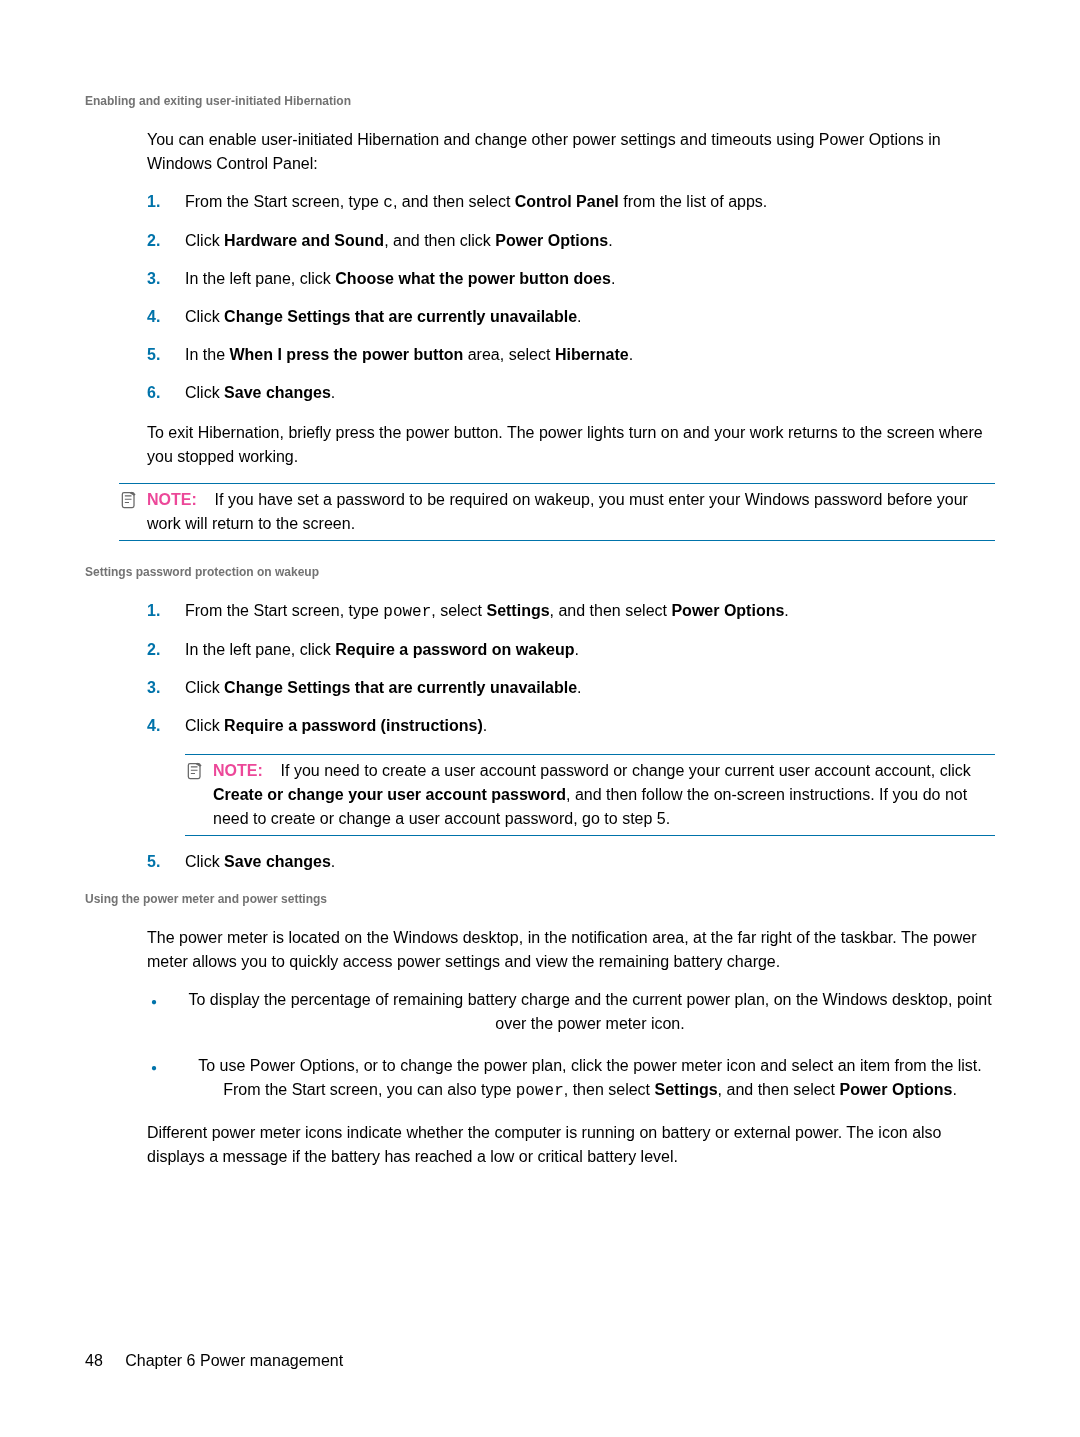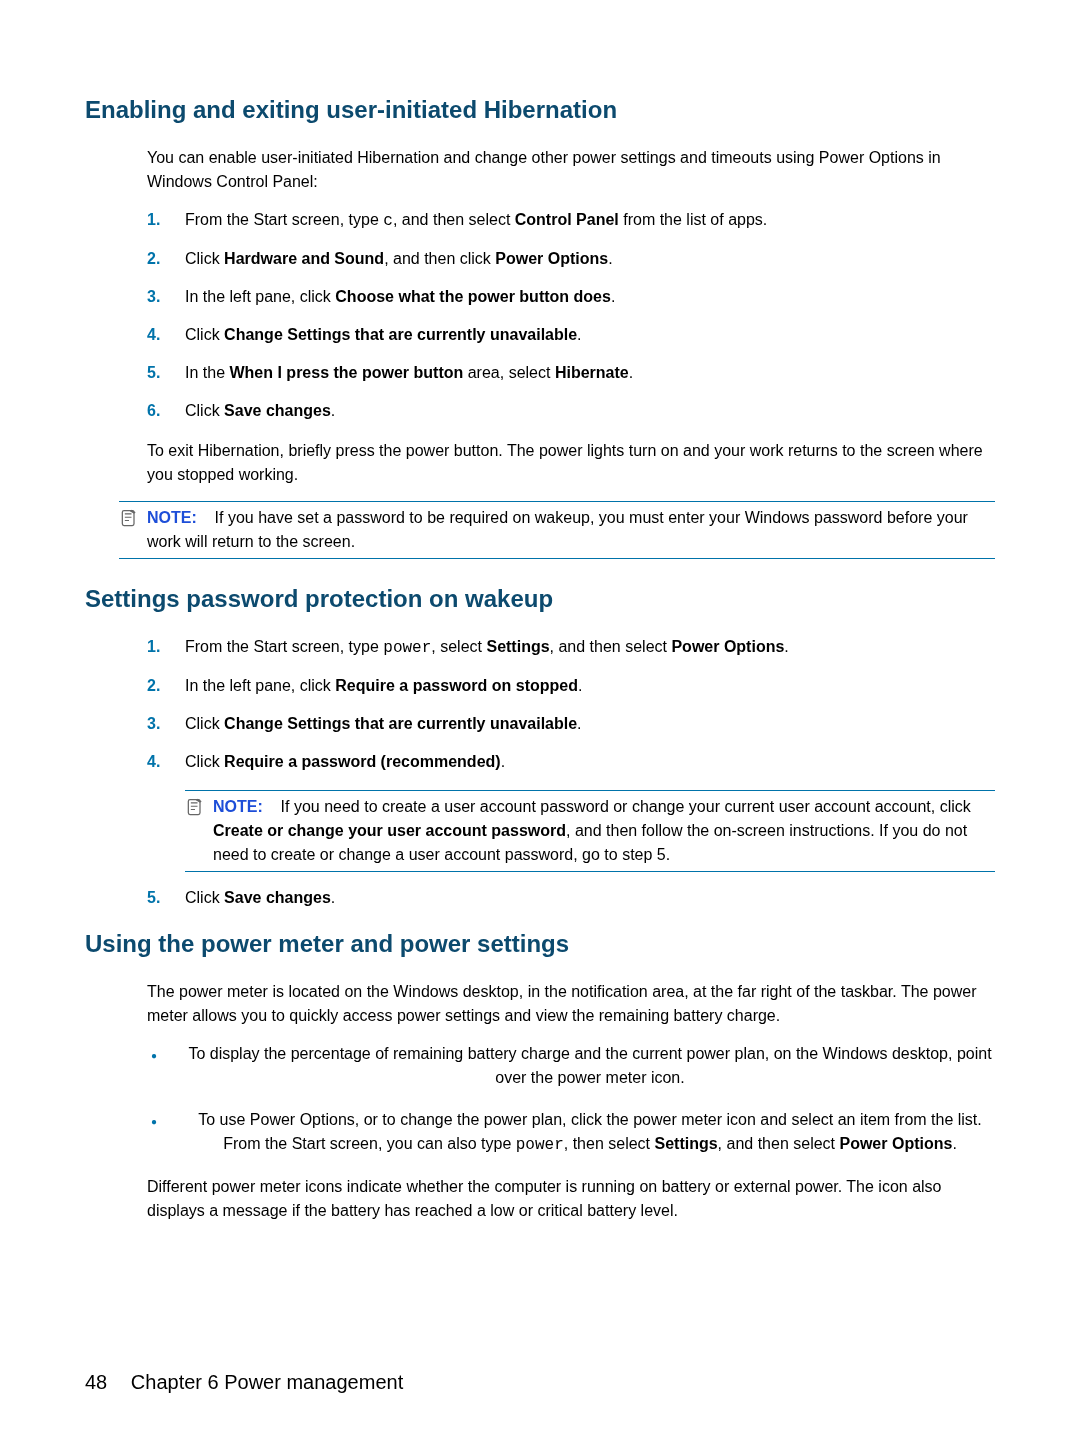--- a/index.html
+++ b/index.html
@@ -14,22 +14,22 @@
       background: #fff;
       color: #000;
       position: relative;
       font-size: 16px;
       line-height: 1.5;
     }
     .page {
       padding: 92px 85px 50px 85px;
     }
     h2.section {
-      color: #0c4a6e;
-      font-size: 24px;
+      color: #737373;
+      font-size: 12px;
       font-weight: bold;
       margin-bottom: 18px;
       margin-top: 0;
     }
     .content-block {
       margin-left: 62px;
     }
     p.body {
       margin-bottom: 14px;
     }
@@ -85,37 +85,37 @@
     }
     .note-icon {
       width: 28px;
       flex-shrink: 0;
       padding-top: 2px;
     }
     .note-text {
       flex: 1;
     }
     .note-label {
-      color: #1d4ed8;
+      color: #ec4899;
       font-weight: bold;
     }
     .mono {
       font-family: "Courier New", monospace;
     }
     strong {
       font-weight: bold;
     }
     h2.section.tight-top {
       margin-top: 8px;
     }
     .footer {
       position: absolute;
-      bottom: 40px;
+      bottom: 64px;
       left: 85px;
-      font-size: 20px;
+      font-size: 16px;
     }
     .footer .pagenum {
       margin-right: 18px;
     }
     .nested-note {
       margin-left: 38px;
       margin-top: 6px;
       margin-bottom: 14px;
     }
   </style>
@@ -176,29 +176,29 @@
   <h2 class="section tight-top">Settings password protection on wakeup</h2>
   <div class="content-block">
 
     <ol class="num-list">
       <li>
         <span class="num">1.</span>
         <span class="li-text"><span>From the Start screen, type </span><span class="mono">power</span><span>, select </span><strong>Settings</strong><span>, and then select </span><strong>Power Options</strong><span>.</span></span>
       </li>
       <li>
         <span class="num">2.</span>
-        <span class="li-text"><span>In the left pane, click </span><strong>Require a password on stopped</strong><span>.</span></span>
+        <span class="li-text"><span>In the left pane, click </span><strong>Require a password on wakeup</strong><span>.</span></span>
       </li>
       <li>
         <span class="num">3.</span>
         <span class="li-text"><span>Click </span><strong>Change Settings that are currently unavailable</strong><span>.</span></span>
       </li>
       <li>
         <span class="num">4.</span>
-        <span class="li-text"><span>Click </span><strong>Require a password (recommended)</strong><span>.</span></span>
+        <span class="li-text"><span>Click </span><strong>Require a password (instructions)</strong><span>.</span></span>
       </li>
     </ol>
 
     <div class="note-box nested-note">
       <span class="note-icon">
         <svg width="20" height="20" viewBox="0 0 24 24">
             <rect x="4" y="3" width="14" height="18" rx="2" fill="none" stroke="#666" stroke-width="1.5"></rect>
             <path d="M7 7h8M7 11h8M7 15h5" stroke="#666" stroke-width="1.3"></path>
             <path d="M15 2l5 3-2 2-5-3z" fill="#666"></path>
           </svg>

